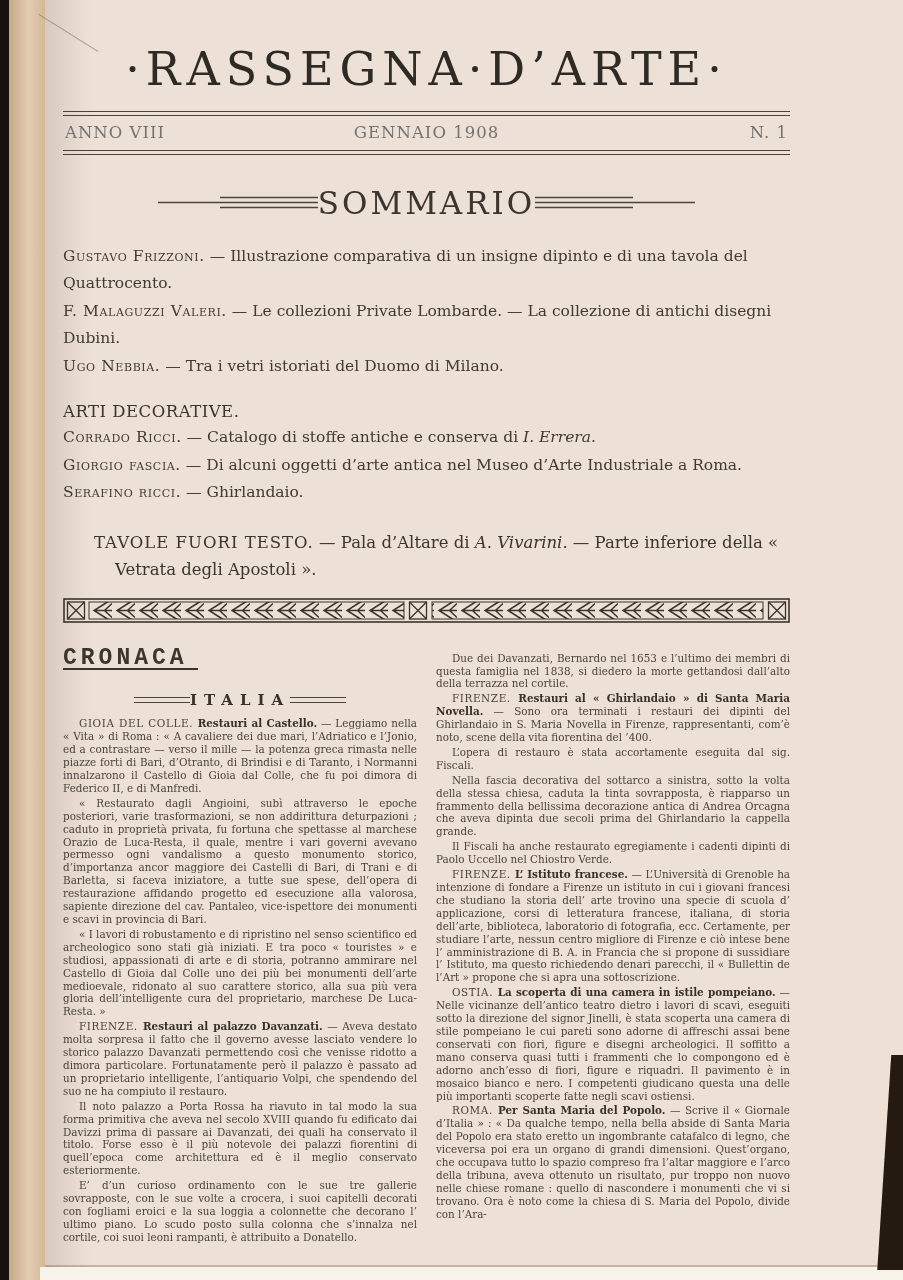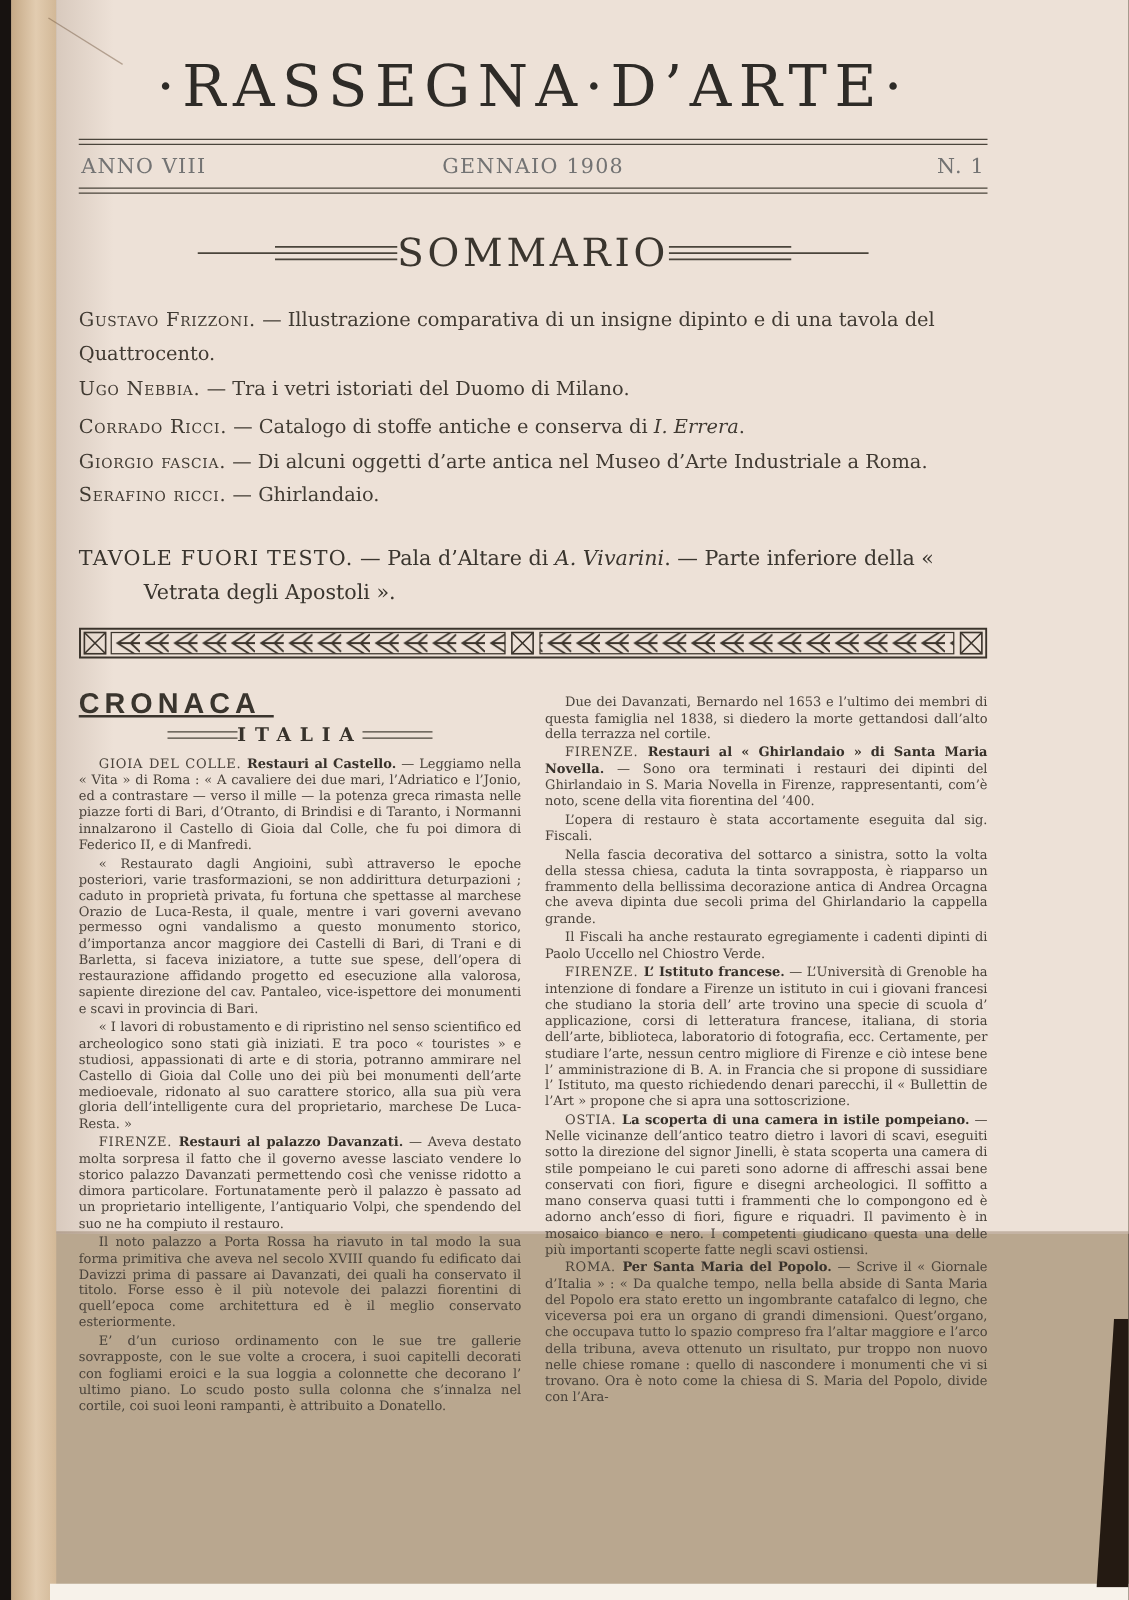--- a/index.html
+++ b/index.html
@@ -6,21 +6,21 @@
     --page:#ede1d7; --ink:#49423a; --head-ink:#332e28; --rule:#4a443b;
   }
   html,body{margin:0;padding:0;background:#0e0b09;}
   .photo{position:relative;width:903px;height:1280px;overflow:hidden;background:#b9a78f;
          font-family:"DejaVu Serif",serif;}
   
   .edge-black{position:absolute;left:0;top:0;width:9px;height:100%;background:#171210;}
   .page-stack{position:absolute;left:9px;top:0;width:36px;height:100%;
               background:linear-gradient(90deg,#c5a986 0%,#e2ccb0 55%,#d2b897 100%);}
   .bottom-strip{position:absolute;left:40px;bottom:0;width:863px;height:13px;background:#f7f2ea;}
-  .page{position:absolute;left:45px;top:0;width:858px;height:987px;background:var(--page);
+  .page{position:absolute;left:45px;top:0;width:858px;height:1267px;background:var(--page);
         box-shadow:inset 0 -2px 0 rgba(120,95,70,.35);}
   .page::before{content:"";position:absolute;left:0;top:0;width:46px;height:100%;
         background:linear-gradient(90deg,rgba(90,60,35,.14),rgba(90,60,35,0));}
   .corner-crease{position:absolute;left:-6px;top:14px;width:70px;height:1px;background:rgba(110,85,60,.45);
         transform:rotate(32deg);transform-origin:left top;}
   .right-wedge{position:absolute;right:0;bottom:10px;width:28px;height:215px;background:#241a12;
         clip-path:polygon(58% 0,100% 0,100% 100%,8% 100%);}
   .content{position:absolute;left:18px;top:0;width:727px;color:var(--ink);}
 
   
@@ -39,34 +39,34 @@
   .sommario-title{font-size:31px;letter-spacing:3px;color:#3a352e;}
   .dash-svg{display:block;}
   #sommario-entries{margin-top:22px;}
   .entry{font-size:15.5px;line-height:27.5px;color:#403a32;}
   .sc{font-variant:small-caps;letter-spacing:.6px;}
   .italic{font-style:italic;}
   .arti-h{margin-top:22px;font-size:16.5px;letter-spacing:.5px;color:#3a352e;}
   #arti-entries{margin-top:3px;}
   .tavole{margin-top:22px;font-size:16.5px;line-height:27px;color:#3a352e;
       padding-left:52px;text-indent:-52px;}
-  .tavole .lead{letter-spacing:1px;}
+  .tavole .lead{letter-spacing:1px;margin-left:31px;}
   .cron-line{margin-top:10px;text-align:center;font-variant:small-caps;font-size:13.5px;
       letter-spacing:2.5px;color:#45403a;}
   .ornament{margin-top:14px;}
 
   
   .columns{display:flex;gap:19px;margin-top:24px;align-items:flex-start;}
   .col{width:354px;font-size:10.4px;line-height:12.9px;text-align:justify;color:var(--ink);}
   .col p{margin:0 0 2px;text-indent:16px;}
   .bold{font-weight:bold;color:#37312a;}
   .lead-caps{letter-spacing:.6px;}
-  .cronaca-head{display:inline-block;font-family:Liberation Sans, sans-serif;font-weight:bold;
+  .cronaca-head{display:inline-block;font-family:Liberation Mono, monospace;font-weight:bold;
       font-size:23px;letter-spacing:4px;color:#3a352e;border-bottom:2px solid #3a352e;
-      padding:0 10px 3px 0;margin:0 0 8px;}
+      padding:0 10px 3px 0;margin:0 0 24px;}
   .italia-head{display:flex;align-items:center;justify-content:center;margin:0 0 11px;}
   .italia-line{width:56px;height:4px;border-top:1px solid var(--rule);border-bottom:1px solid var(--rule);}
   .italia-text{font-weight:bold;font-size:15px;letter-spacing:7px;color:#37322b;}
 </style>
 </head>
 <body>
 
 <div class="photo">
   <div class="edge-black"></div>
   <div class="page-stack"></div>
@@ -102,23 +102,25 @@
           <g stroke="#4a443b" stroke-width="1.4">
             <line x1="0" y1="3.5" x2="98" y2="3.5"></line>
             <line x1="0" y1="8.5" x2="160" y2="8.5"></line>
             <line x1="0" y1="13.5" x2="98" y2="13.5"></line>
           </g>
         </svg>
       </div>
 
       <div id="sommario-entries">
           <div class="entry"><span class="sc">Gustavo Frizzoni.</span><span> — </span><span>Illustrazione comparativa di un insigne dipinto e di una tavola del Quattrocento.</span></div>
+          <div class="entry"><span class="sc">F. Malaguzzi Valeri.</span><span> — </span><span>Le collezioni Private Lombarde. — La collezione di antichi disegni Dubini.</span></div>
           <div class="entry"><span class="sc">Ugo Nebbia.</span><span> — </span><span>Tra i vetri istoriati del Duomo di Milano.</span></div>
         </div>
 
+      <div class="arti-h">ARTI DECORATIVE.</div>
       <div id="arti-entries">
           <div class="entry"><span class="sc">Corrado Ricci.</span><span> — </span><span>Catalogo di stoffe antiche e conserva di </span><span class="italic">I. Errera</span><span>.</span></div>
           <div class="entry"><span class="sc">Giorgio fascia.</span><span> — </span><span>Di alcuni oggetti d’arte antica nel Museo d’Arte Industriale a Roma.</span></div>
           <div class="entry"><span class="sc">Serafino ricci.</span><span> — </span><span>Ghirlandaio.</span></div>
         </div>
 
       <div class="tavole">
         <span class="lead">TAVOLE FUORI TESTO.</span><span id="tavole-runs"><span> — Pala d’Altare di </span><span class="italic">A. Vivarini</span><span>. — Parte inferiore della « Vetrata degli Apostoli ».</span></span>
       </div>
 

